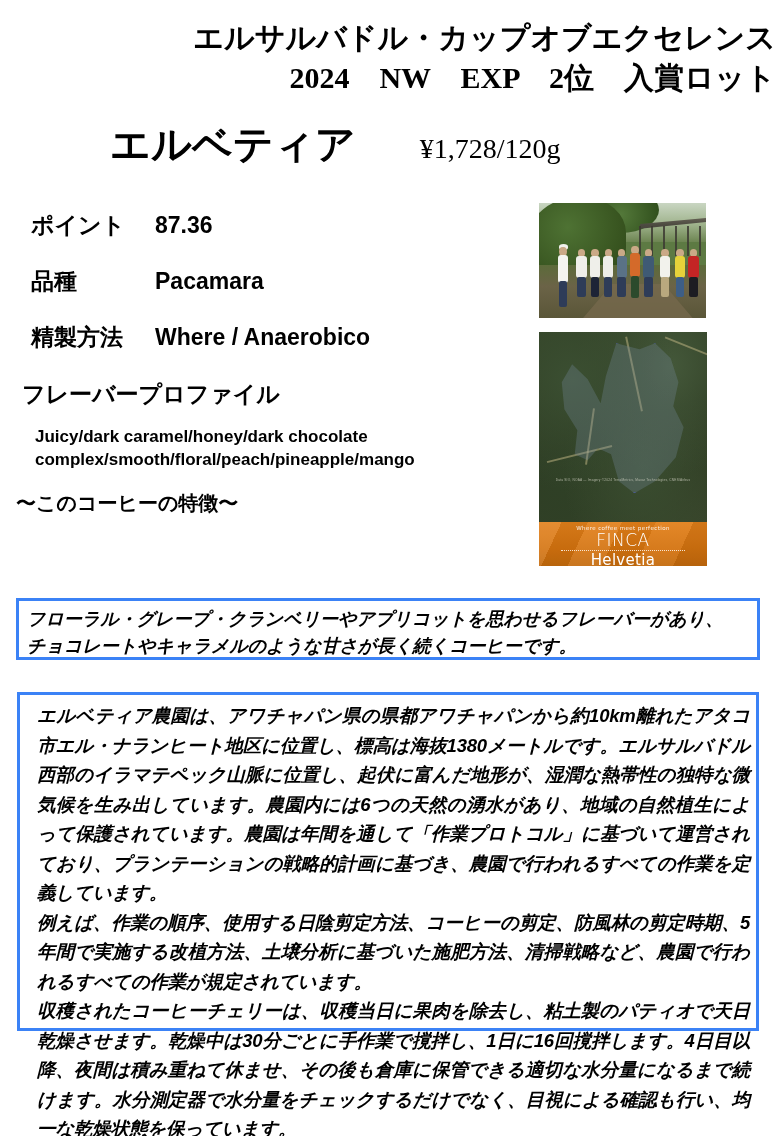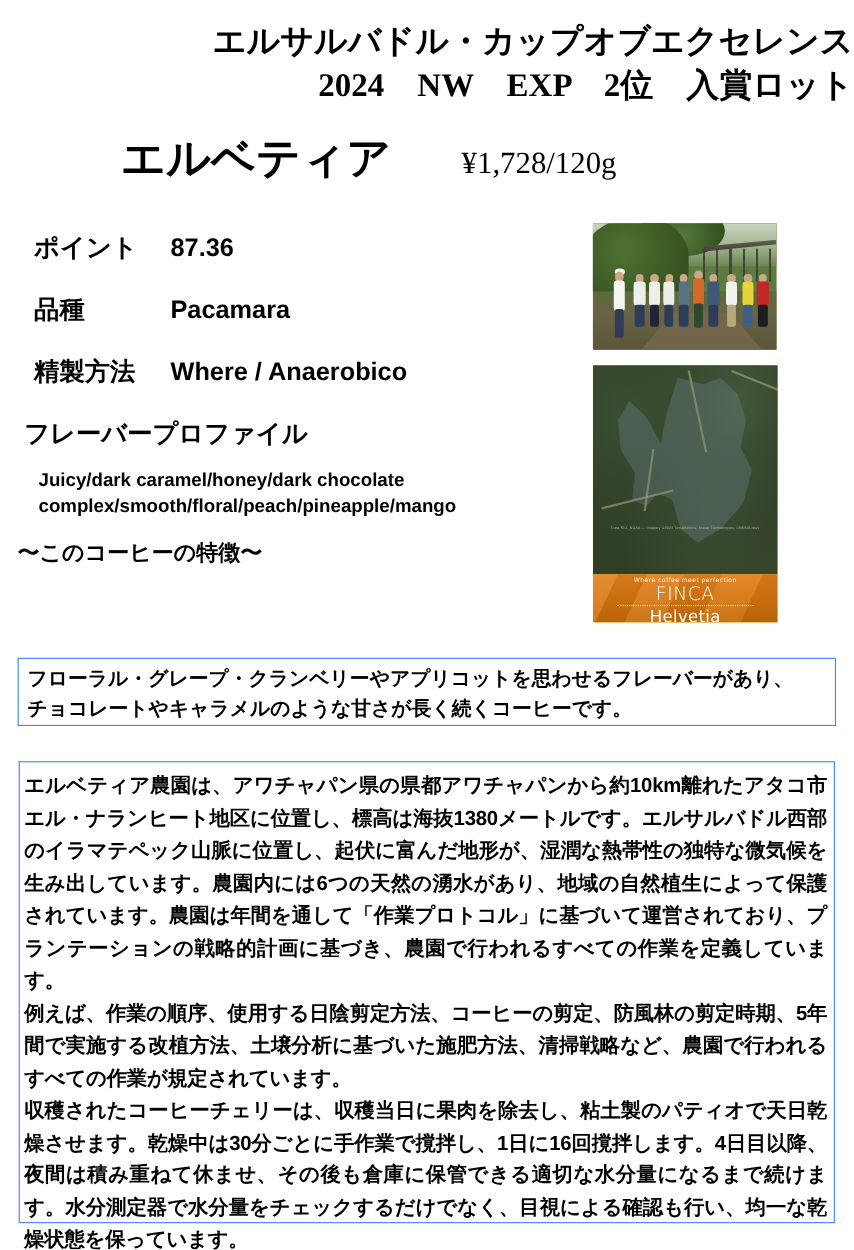--- a/index.html
+++ b/index.html
@@ -97,22 +97,23 @@
   .feature-head {
     padding-left: 16px;
     margin-top: 20px;
     font-size: 20px;
     font-weight: bold;
     line-height: 24px;
   }
 
   
   .boxed {
-    border: 1px solid #3b82f6;
+    border: 3px solid #3b82f6;
     box-sizing: border-box;
+    font-style: italic;
   }
   .feature-box {
     position: absolute;
     left: 16px;
     top: 598px;
     width: 744px;
     height: 62px;
     padding: 5px 8px 0 8px;
   }
   .feature-box p {
@@ -121,22 +122,22 @@
     font-weight: bold;
     line-height: 27px;
     white-space: nowrap;
   }
 
   .story-box {
     position: absolute;
     left: 17px;
     top: 692px;
     width: 742px;
-    height: 420px;
-    padding: 6px 6px 0 4px;
+    height: 339px;
+    padding: 6px 6px 0 17px;
   }
   .story-box p {
     margin: 0;
     font-size: 18.5px;
     font-weight: bold;
     line-height: 29.5px;
     letter-spacing: -0.2px;
     text-align: justify;
     text-justify: inter-character;
   }
@@ -204,21 +205,21 @@
     background: #f2f2ee; border-radius: 50%;
   }
 
   .poster {
     position: absolute;
     left: 539px;
     top: 332px;
     width: 168px;
     height: 234px;
     overflow: hidden;
-    background: #fde047;
+    background: #22c55e;
   }
   .poster .sat {
     position: absolute; left: 0; top: 0; width: 100%; height: 81%;
     background:
       radial-gradient(ellipse at 20% 25%, #3b4f32 0%, rgba(0,0,0,0) 55%),
       radial-gradient(ellipse at 78% 18%, #44583a 0%, rgba(0,0,0,0) 50%),
       radial-gradient(ellipse at 62% 72%, #3a4d30 0%, rgba(0,0,0,0) 55%),
       radial-gradient(ellipse at 12% 82%, #2f4026 0%, rgba(0,0,0,0) 50%),
       linear-gradient(160deg, #334226 0%, #2a371f 50%, #38452b 100%);
   }

